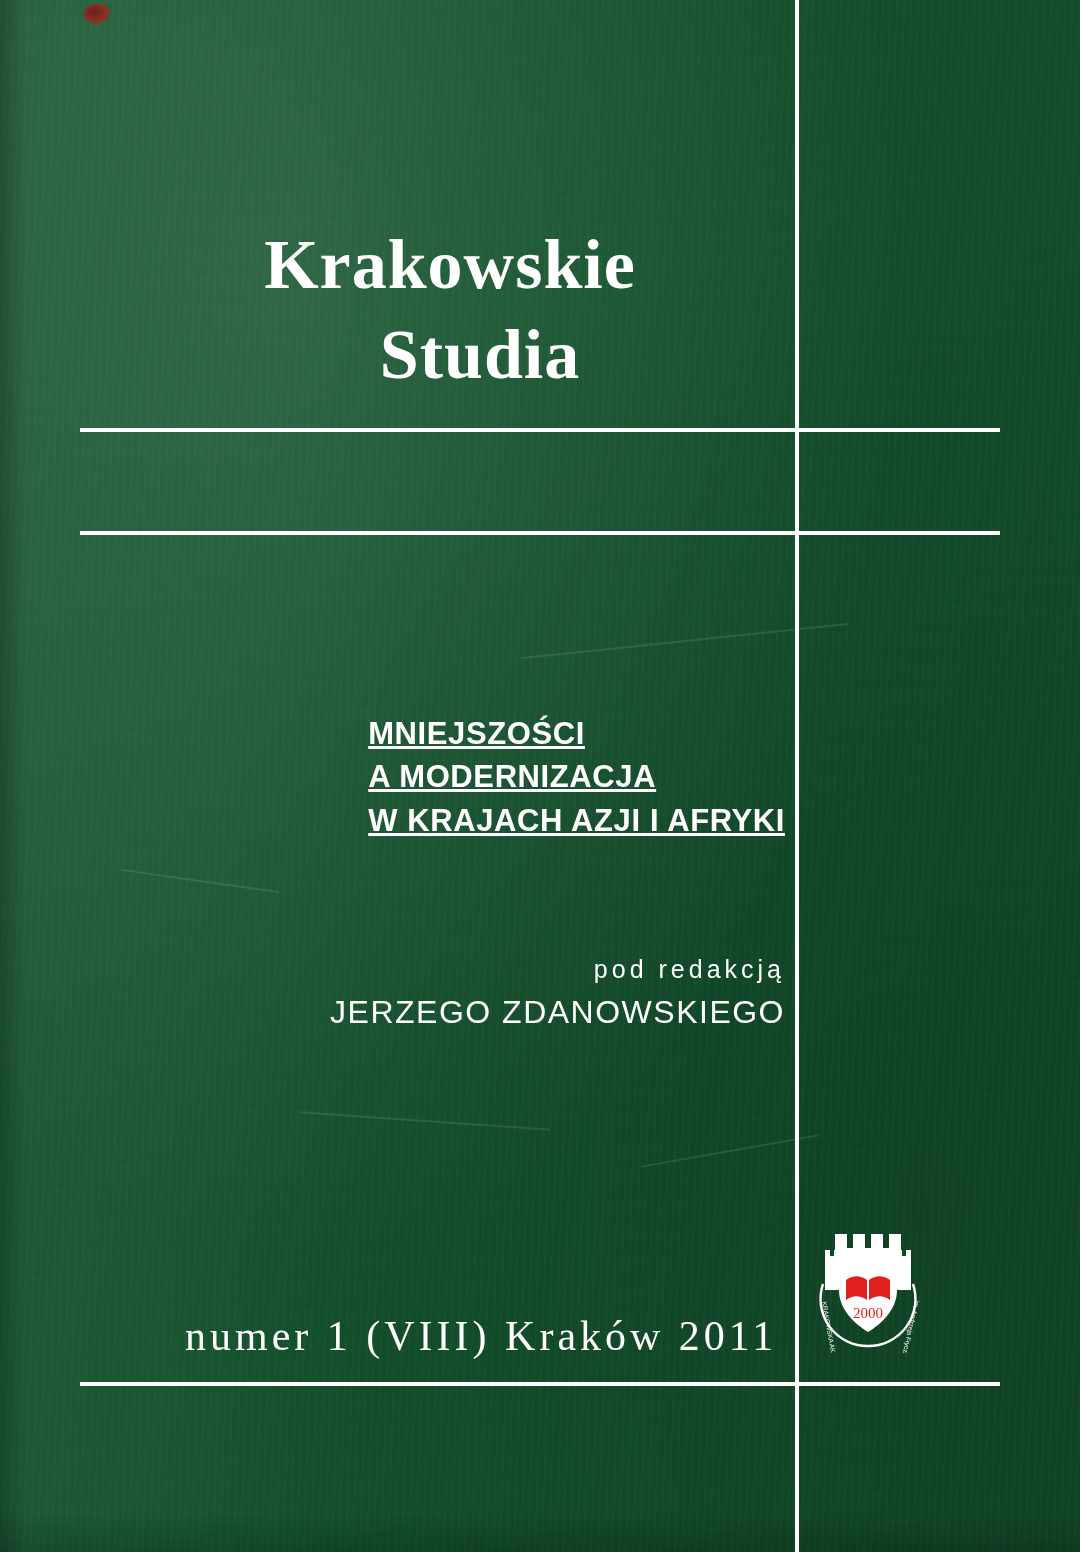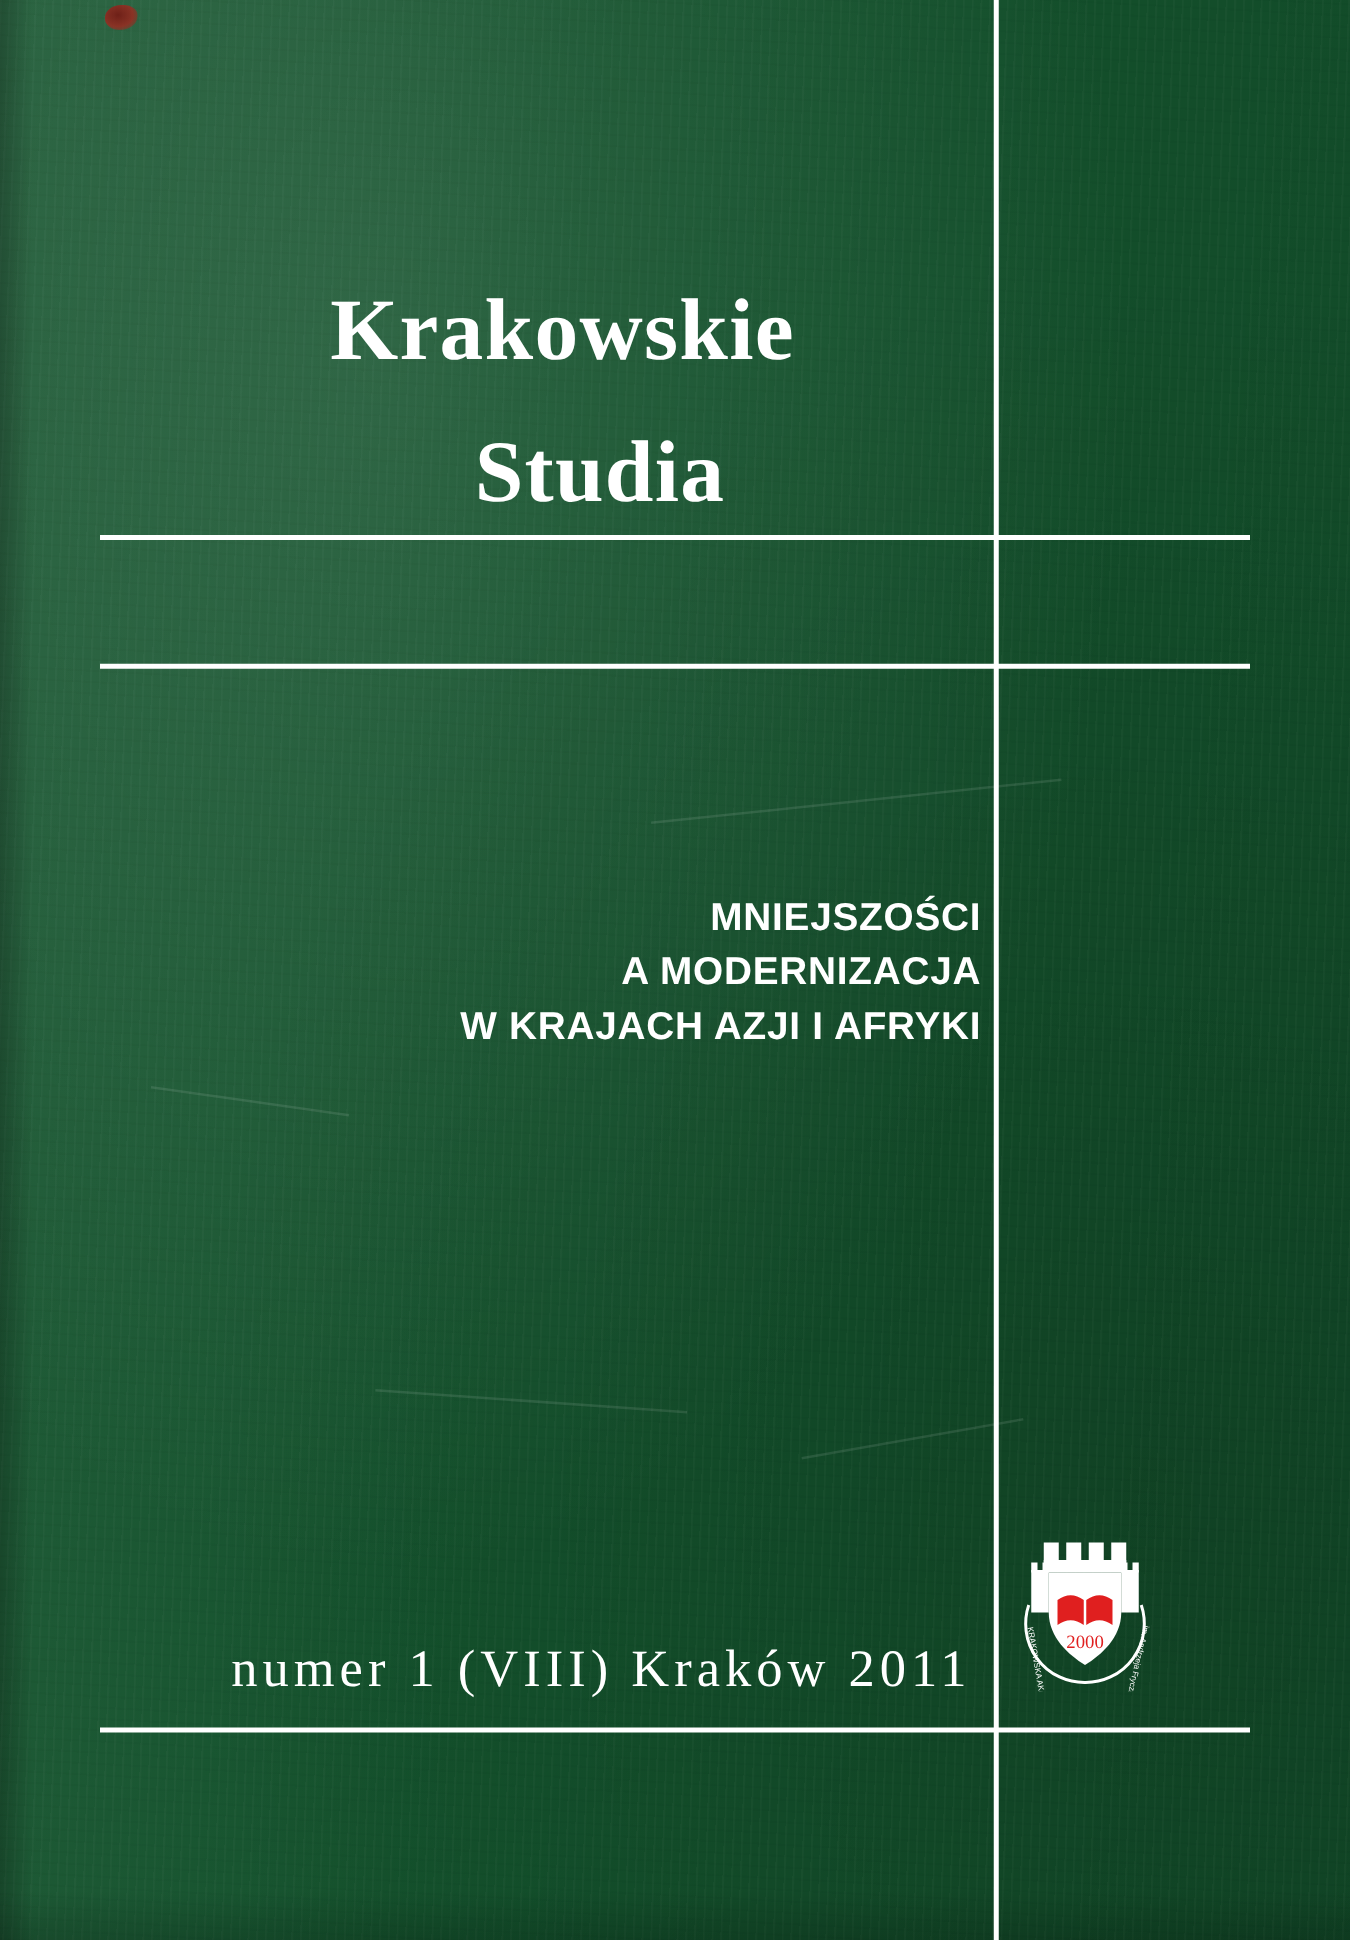--- a/index.html
+++ b/index.html
@@ -75,39 +75,39 @@
     text-align: center;
     line-height: 1.06;
   }
   .journal-title .line {
     font-size: 70px;
     font-weight: 700;
     letter-spacing: 1px;
     text-align: center;
   }
   .jt-1 { padding-right: 180px; }
-  .jt-2 { padding-right: 120px; margin-top: 40px; }
+  .jt-2 { padding-right: 120px; margin-top: 16px; }
   .jt-3 {
     position: absolute;
     left: 0; right: 0;
     top: 226px;
     padding-right: 180px;
   }
 
   
   .subject {
     position: absolute;
     right: 295px;
     top: 712px;
-    text-align: right;
     font-family: "Liberation Sans", sans-serif;
     font-weight: 700;
     font-size: 31px;
     letter-spacing: 0.6px;
     line-height: 1.40;
+    text-decoration: underline;
   }
 
   
   .editor {
     position: absolute;
     right: 295px;
     top: 955px;
     text-align: right;
   }
   .editor .pod {
@@ -188,20 +188,24 @@
     <div class="line jt-1">Krakowskie</div>
     <div class="line jt-2">Studia</div>
   </div>
 
   <div class="subject">
     <div>MNIEJSZOŚCI</div>
     <div>A MODERNIZACJA</div>
     <div>W KRAJACH AZJI I AFRYKI</div>
   </div>
 
+  <div class="editor">
+    <div class="pod">pod redakcją</div>
+    <div class="name">JERZEGO ZDANOWSKIEGO</div>
+  </div>
 
   <div class="issue-line">numer 1 (VIII) Kraków 2011</div>
 
   <div class="emblem">
     <svg width="110" height="125" viewBox="0 0 110 125" xmlns="http://www.w3.org/2000/svg" aria-hidden="true">
 
       <g fill="#ffffff">
         <rect x="20" y="6" width="12" height="16"></rect>
         <rect x="38" y="6" width="12" height="16"></rect>
         <rect x="56" y="6" width="12" height="16"></rect>

